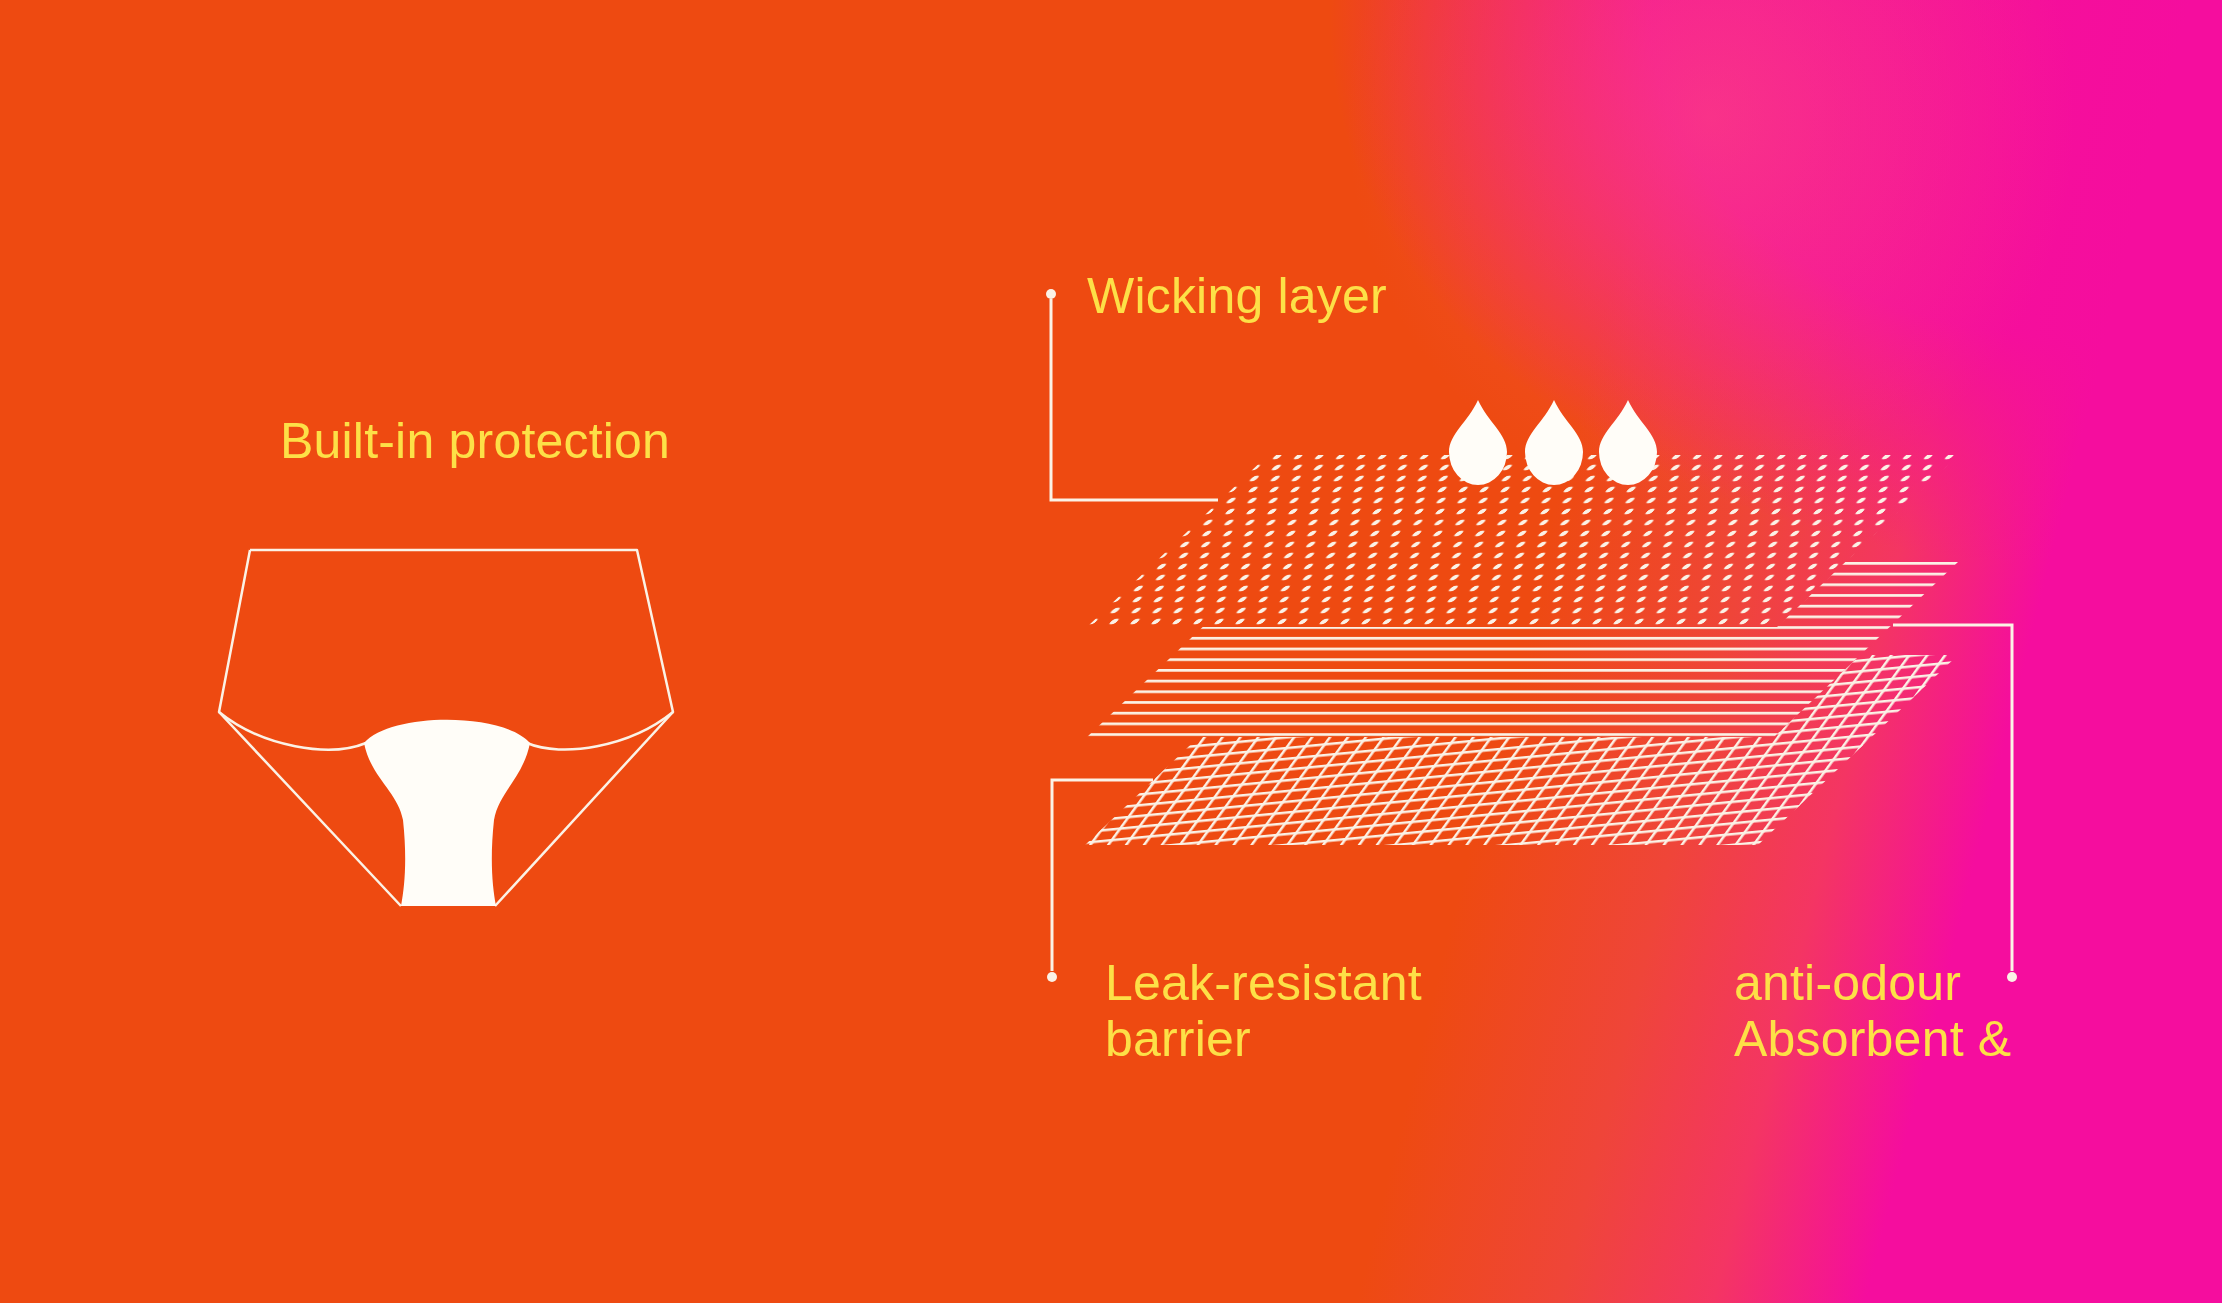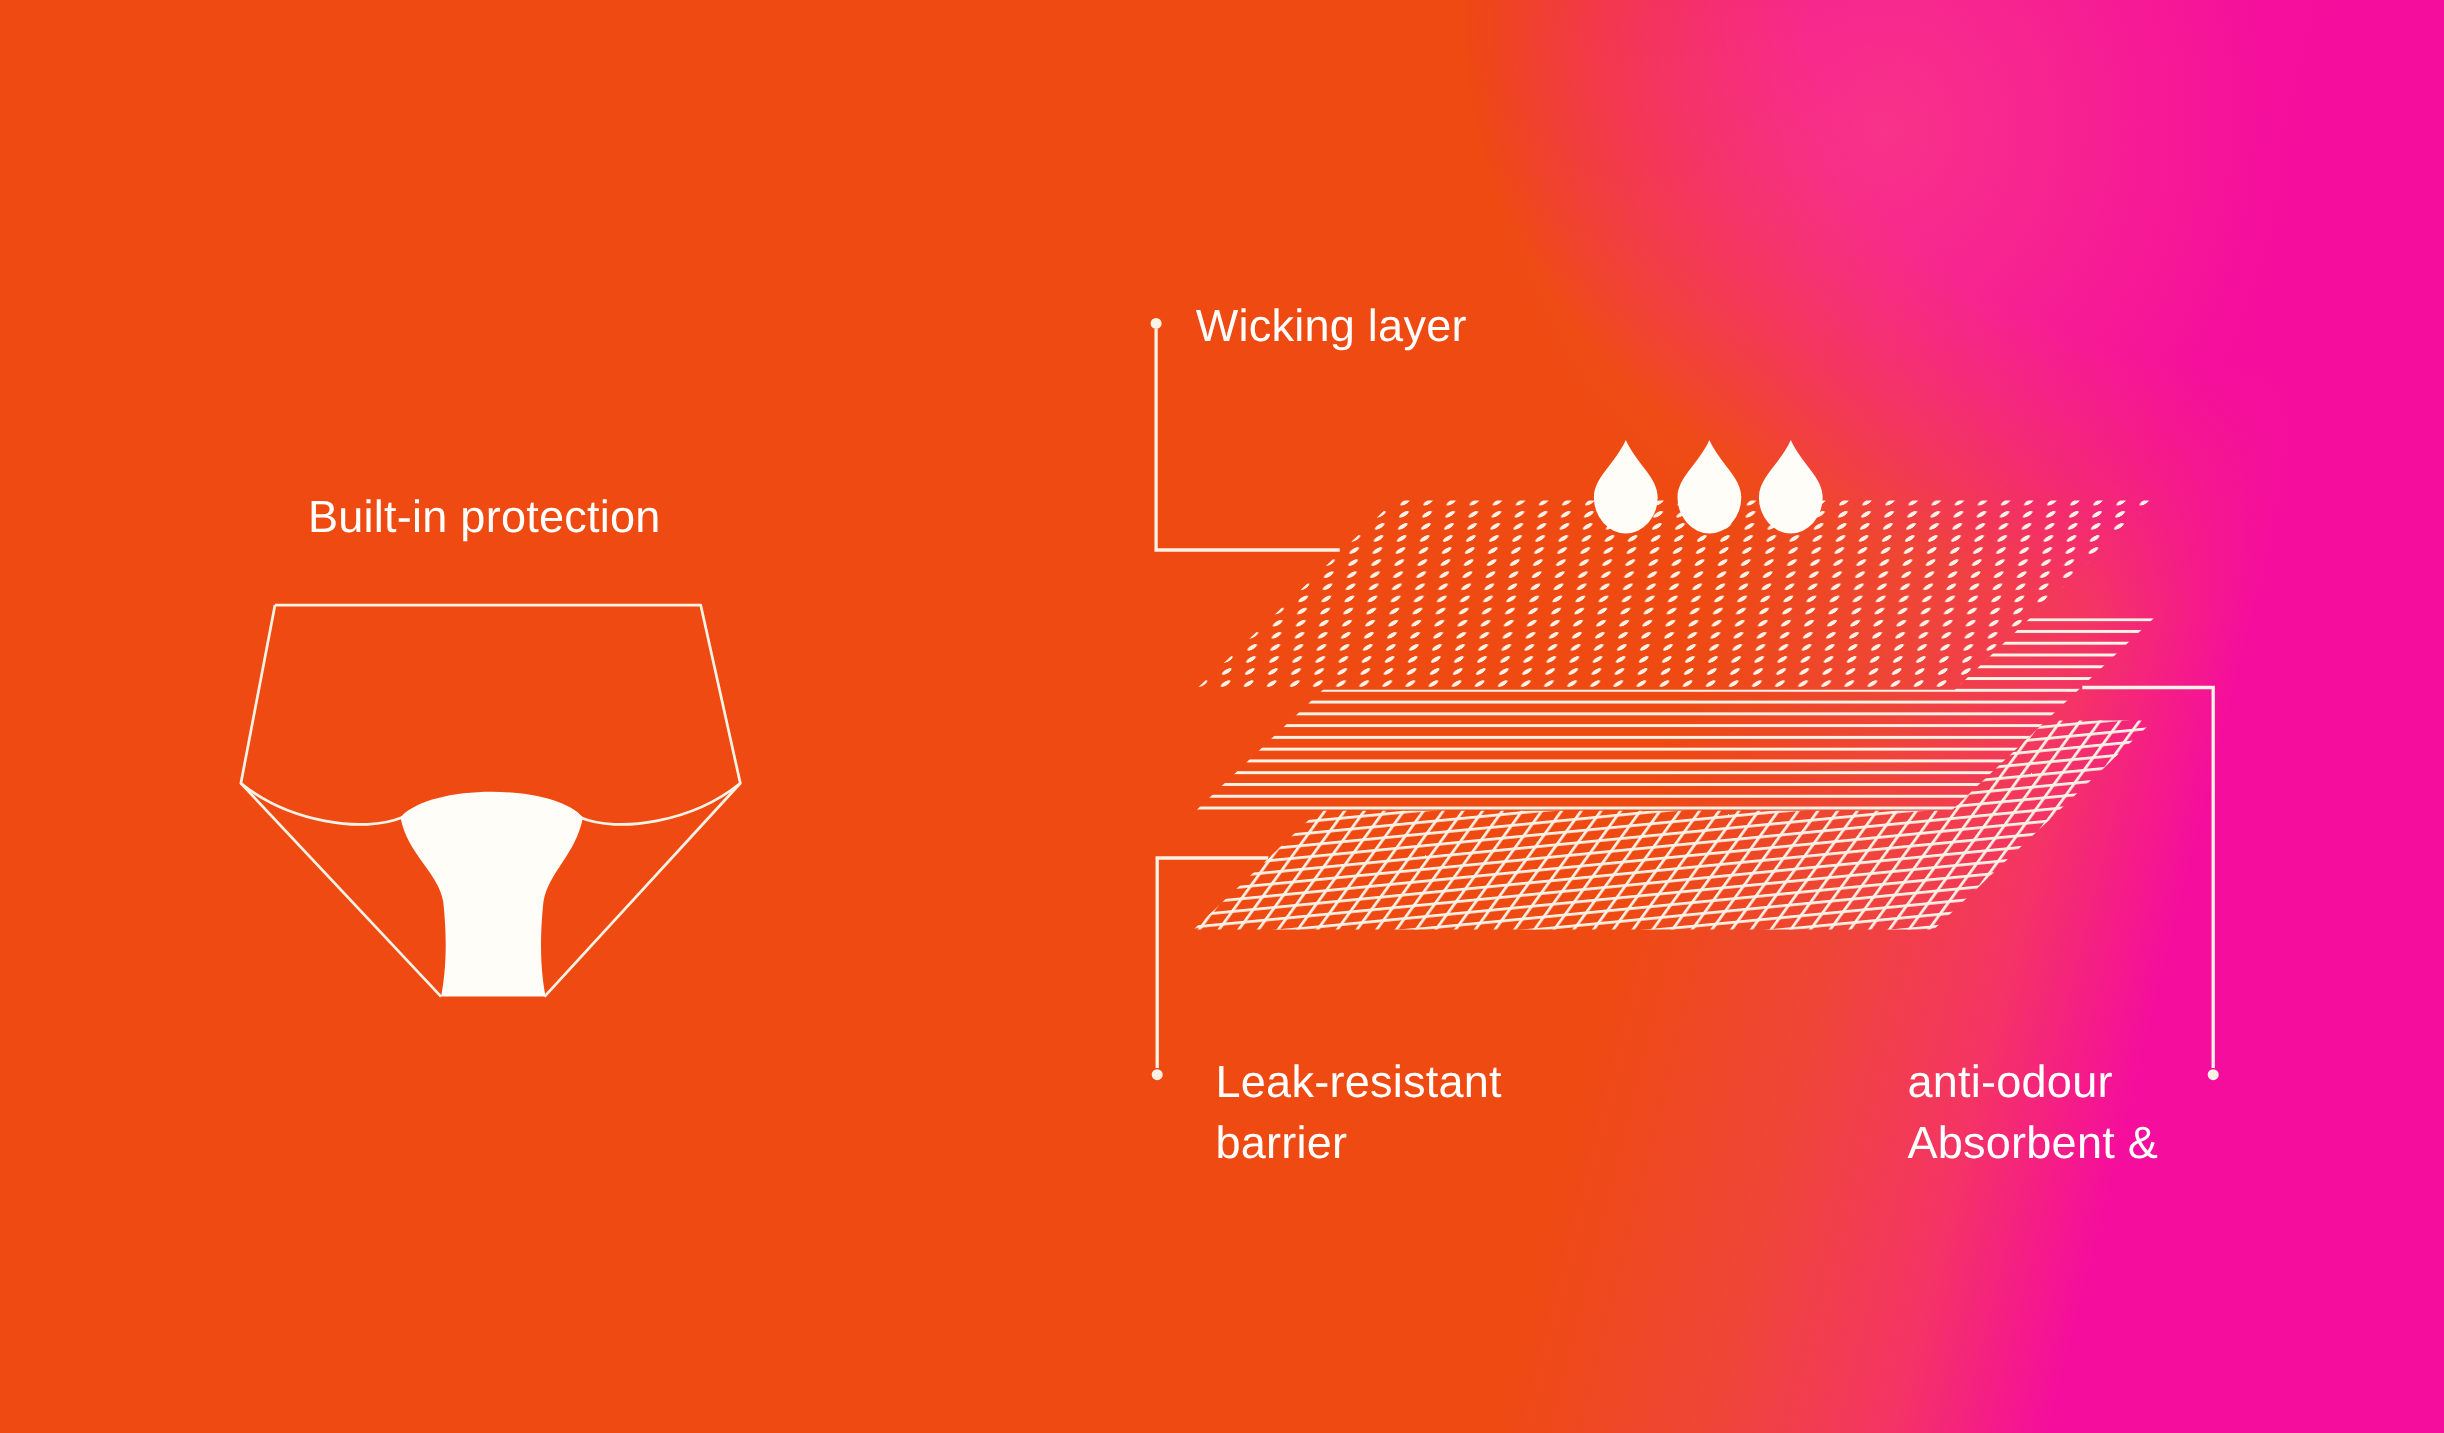--- a/index.html
+++ b/index.html
@@ -12,22 +12,22 @@
   .bg{
     position:absolute;inset:0;
     background:
       radial-gradient(520px 560px at 77% 9%, rgba(253,92,120,0.45), rgba(253,92,120,0) 70%),
       radial-gradient(1150px 820px at 94% 2%, rgba(245,13,158,0.95) 38%, rgba(245,13,158,0) 66%),
       linear-gradient(104deg, #ee4a11 0%, #ee4a11 66%, #ef4539 74%, #f43563 80%, #f50d9e 86%, #f50d9e 100%);
   }
   .art{position:absolute;left:0;top:0;}
   .label{
     position:absolute;
-    color:#ffffff;
-    font-size:41px;
+    color:#fde047;
+    font-size:50px;
     line-height:56px;
     letter-spacing:0.2px;
     white-space:nowrap;
   }
   .label .ln{display:block;}
 </style>
 </head>
 <body>
 
 <div class="stage">
@@ -104,21 +104,21 @@
         <circle cx="1052" cy="977" r="5" fill="#fbf2e6" stroke="none"></circle>
       </g>
 
       <g stroke="#fbf2e6" stroke-width="3" fill="none">
         <path d="M1893 625 L2012 625 L2012 971"></path>
         <circle cx="2012" cy="977" r="5" fill="#fbf2e6" stroke="none"></circle>
       </g>
     </g>
   </svg>
 
-  <div class="label" style="left:280px; top:413px;margin-top:29px;">Built-in protection</div>
+  <div class="label" style="left:280px; top:413px;">Built-in protection</div>
 
   <div class="label" style="left:1087px; top:268px;">Wicking layer</div>
 
   <div class="label" style="left:1085px; top:955px;margin-left:20px;">
     <span class="ln">Leak-resistant</span>
     <span class="ln">barrier</span>
   </div>
 
   <div class="label" style="left:1734px; top:955px;">
     <span class="ln">anti-odour</span>

